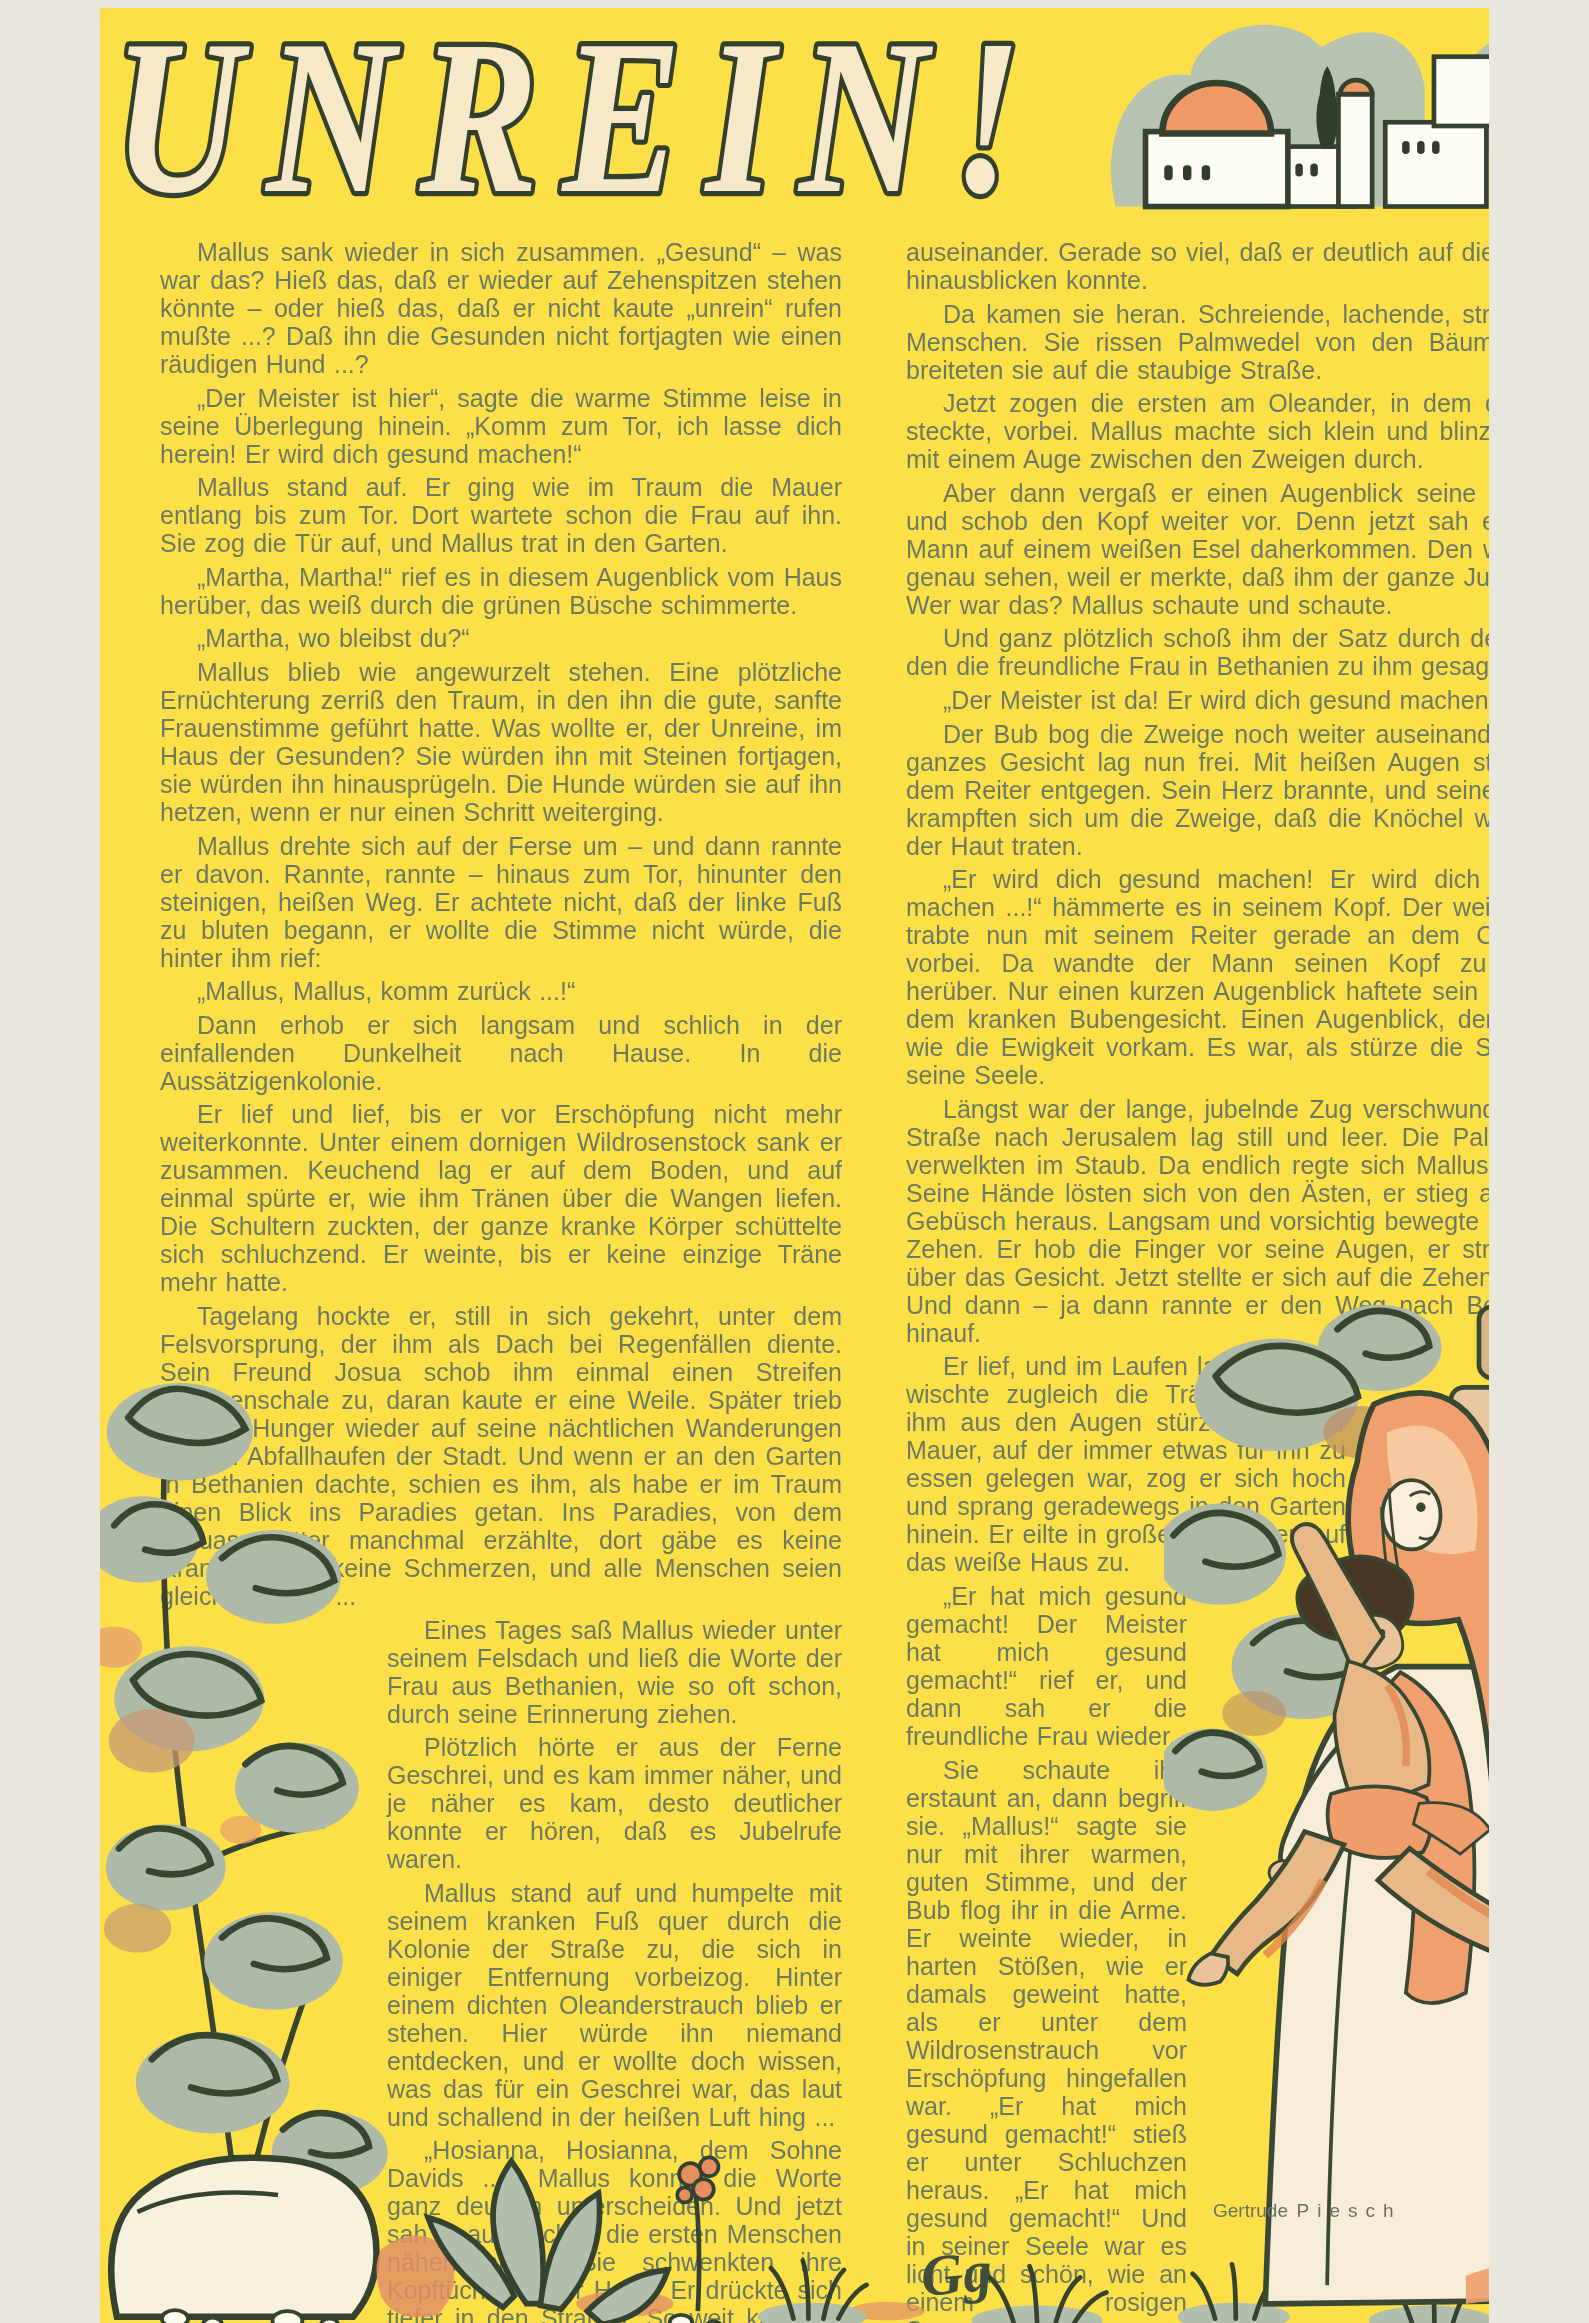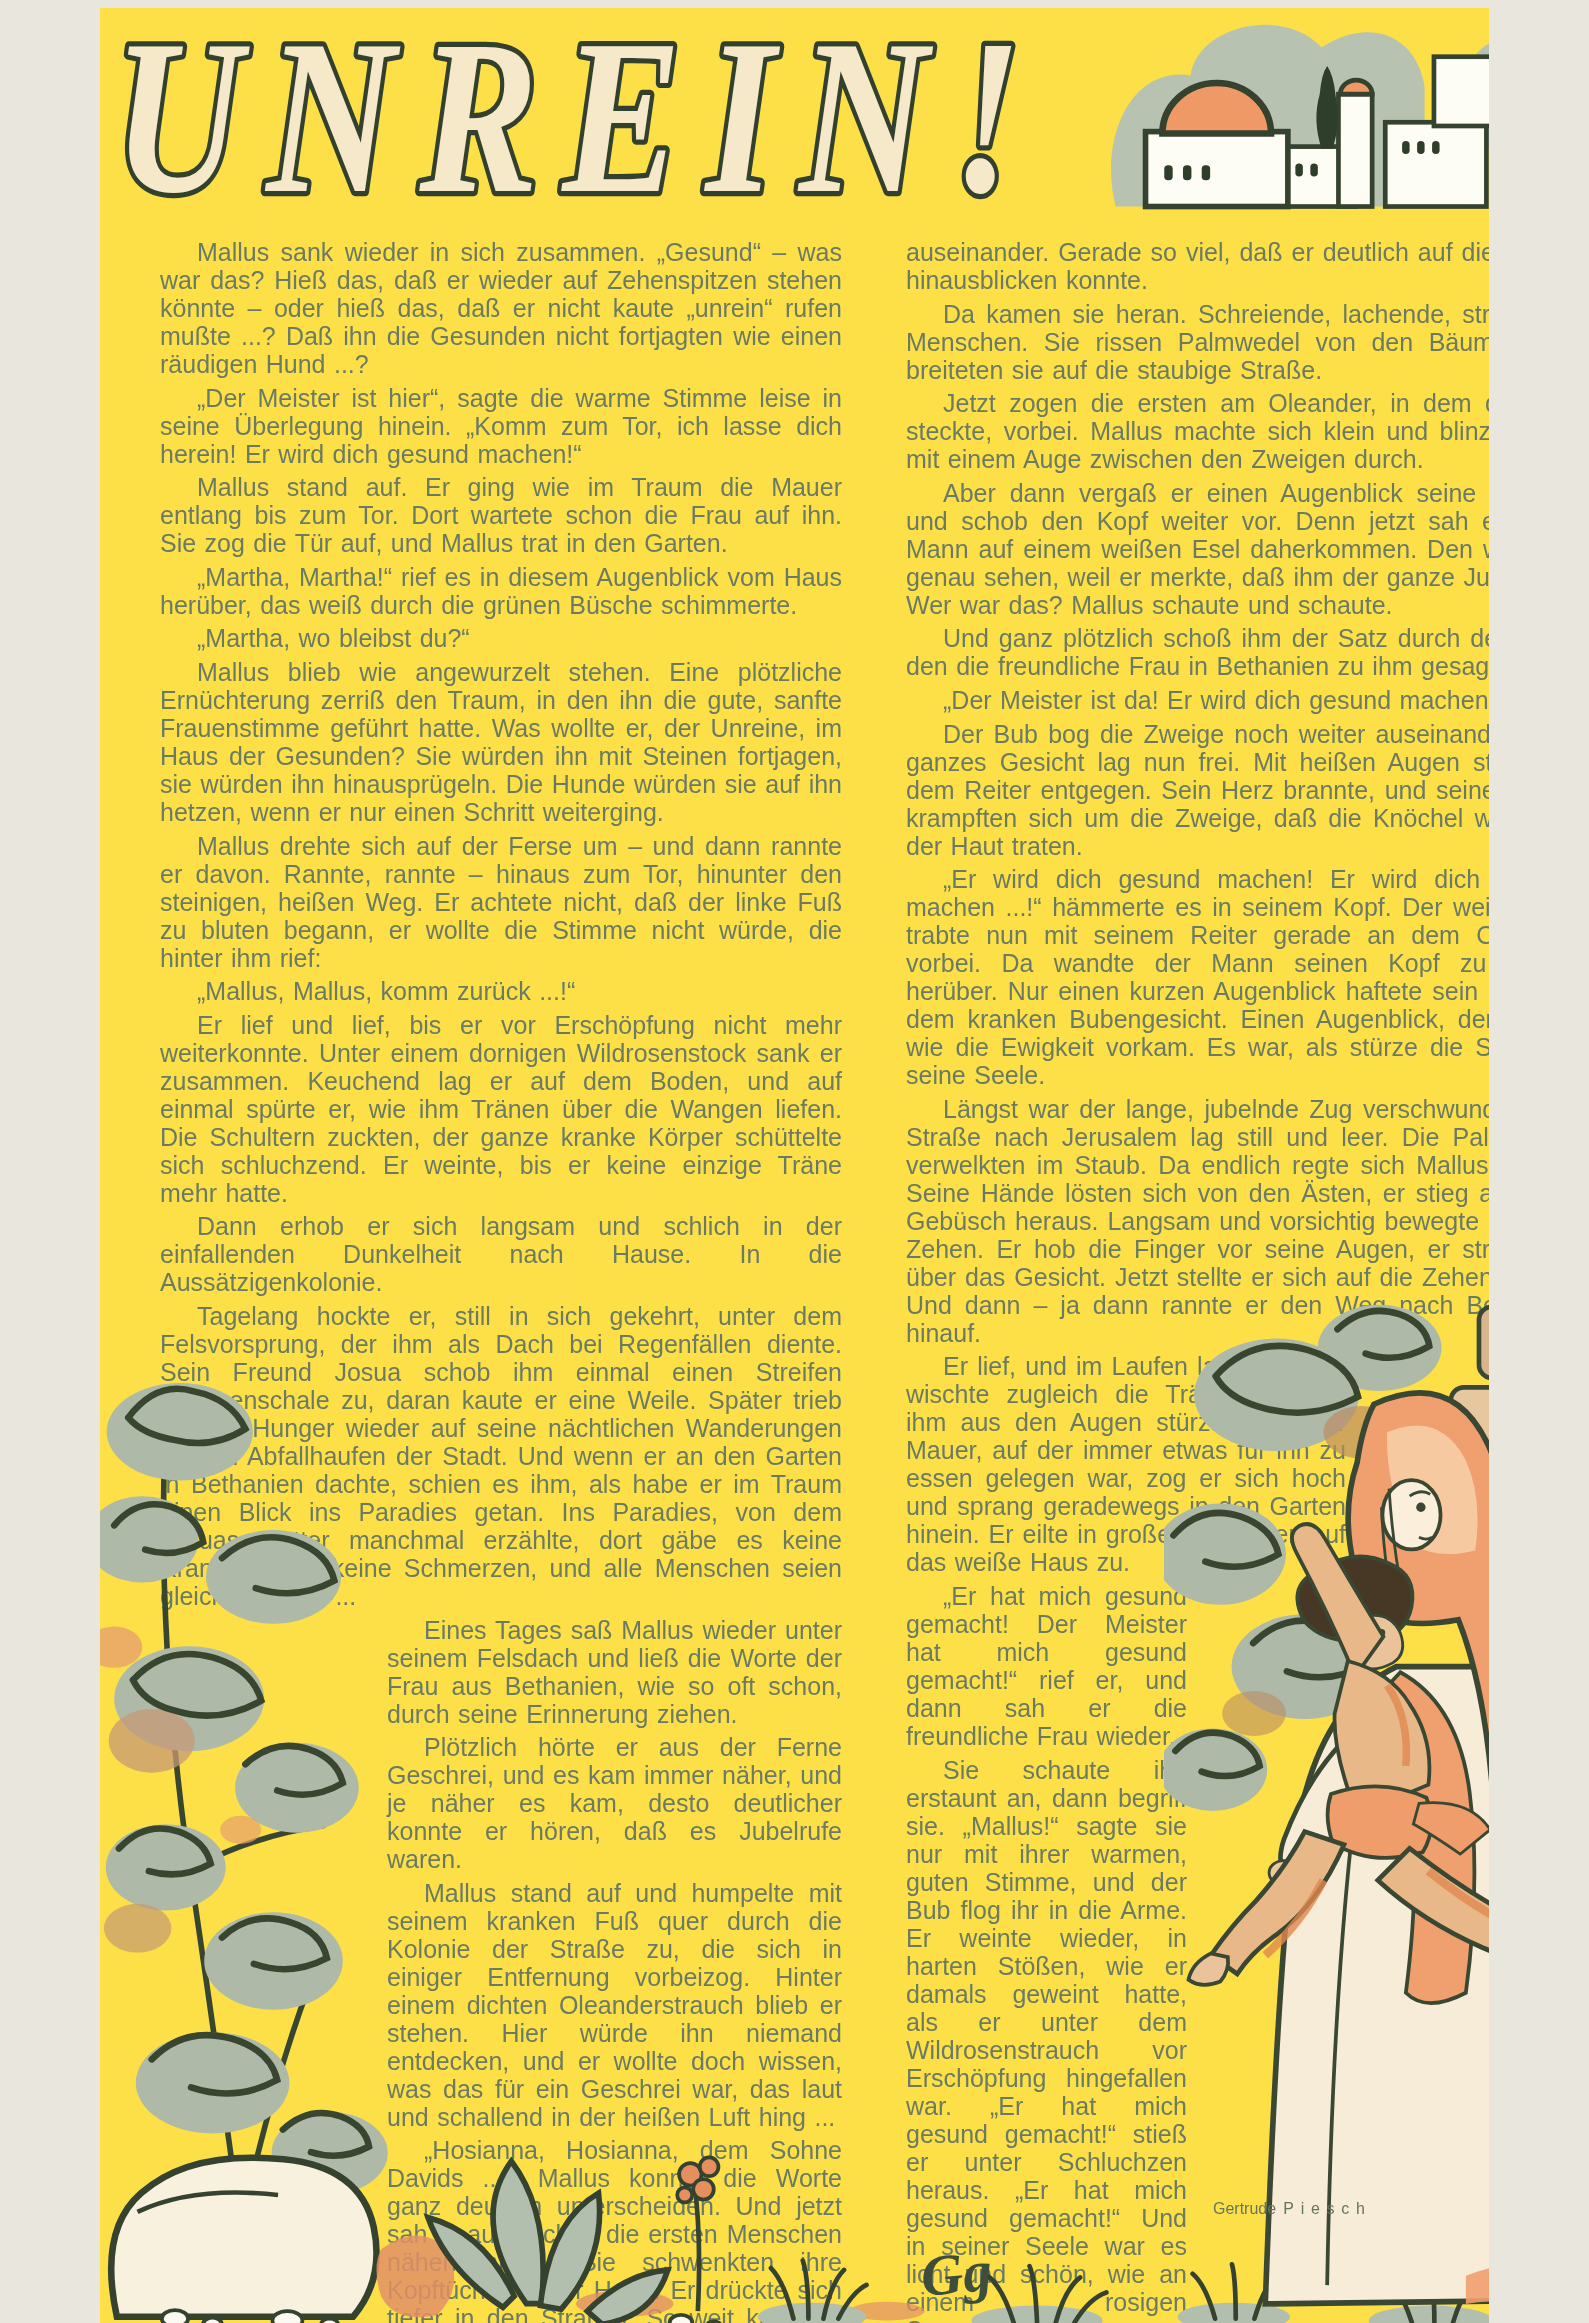--- a/index.html
+++ b/index.html
@@ -20,21 +20,21 @@
        word-spacing:0.06em;hyphens:auto;}
   .col-left{left:60px;top:230px;width:682px;}
   .col-right{left:806px;top:230px;width:673px;}
   .col p{margin:0 0 5.6px 0;text-indent:37px;}
   .col p.no-indent{text-indent:0;}
   .wrap-spacer{pointer-events:none;}
   .spacer-bush{float:left;width:227px;height:796px;}
   .spacer-fig-a{float:right;clear:right;width:220px;height:169px;margin-top:56px;margin-left:13px;}
   .spacer-fig-b{float:right;clear:right;width:379px;height:731px;margin-left:13px;}
   
-  .byline{position:absolute;left:1113px;top:2192px;font-size:16px;color:#66755f;white-space:nowrap;}
+  .byline{position:absolute;left:1113px;top:2192px;font-size:19px;color:#66755f;white-space:nowrap;}
   .byline .lastname{letter-spacing:0.42em;margin-left:0.45em;}
   .signature{position:absolute;left:821px;top:2232px;
     font-family:"Liberation Serif",serif;font-style:italic;font-weight:bold;
     font-size:58px;color:#3f4e3a;transform:rotate(-5deg);}
   
   .ill{position:absolute;}
   .ill-city{left:1004px;top:0;}
   .ill-bush{left:0;top:1330px;}
   .ill-ground{left:0;top:2138px;}
   .ill-figures{left:1064px;top:1265px;}
@@ -94,22 +94,22 @@
 
   <div class="col col-left" lang="de">
     <p>Mallus sank wieder in sich zusammen. „Gesund“ – was war das? Hieß das, daß er wieder auf Zehenspitzen stehen könnte – oder hieß das, daß er nicht kaute „unrein“ rufen mußte ...? Daß ihn die Gesunden nicht fortjagten wie einen räudigen Hund ...?</p>
     <p>„Der Meister ist hier“, sagte die warme Stimme leise in seine Überlegung hinein. „Komm zum Tor, ich lasse dich herein! Er wird dich gesund machen!“</p>
     <p>Mallus stand auf. Er ging wie im Traum die Mauer entlang bis zum Tor. Dort wartete schon die Frau auf ihn. Sie zog die Tür auf, und Mallus trat in den Garten.</p>
     <p>„Martha, Martha!“ rief es in diesem Augenblick vom Haus herüber, das weiß durch die grünen Büsche schimmerte.</p>
     <p>„Martha, wo bleibst du?“</p>
     <p>Mallus blieb wie angewurzelt stehen. Eine plötzliche Ernüchterung zerriß den Traum, in den ihn die gute, sanfte Frauenstimme geführt hatte. Was wollte er, der Unreine, im Haus der Gesunden? Sie würden ihn mit Steinen fortjagen, sie würden ihn hinausprügeln. Die Hunde würden sie auf ihn hetzen, wenn er nur einen Schritt weiterging.</p>
     <p>Mallus drehte sich auf der Ferse um – und dann rannte er davon. Rannte, rannte – hinaus zum Tor, hinunter den steinigen, heißen Weg. Er achtete nicht, daß der linke Fuß zu bluten begann, er wollte die Stimme nicht würde, die hinter ihm rief:</p>
     <p>„Mallus, Mallus, komm zurück ...!“</p>
+    <p>Dann erhob er sich langsam und schlich in der einfallenden Dunkelheit nach Hause. In die Aussätzigenkolonie.</p>
     <p>Er lief und lief, bis er vor Erschöpfung nicht mehr weiterkonnte. Unter einem dornigen Wildrosenstock sank er zusammen. Keuchend lag er auf dem Boden, und auf einmal spürte er, wie ihm Tränen über die Wangen liefen. Die Schultern zuckten, der ganze kranke Körper schüttelte sich schluchzend. Er weinte, bis er keine einzige Träne mehr hatte.</p>
-    <p>Dann erhob er sich langsam und schlich in der einfallenden Dunkelheit nach Hause. In die Aussätzigenkolonie.</p>
     <p>Tagelang hockte er, still in sich gekehrt, unter dem Felsvorsprung, der ihm als Dach bei Regenfällen diente. Sein Freund Josua schob ihm einmal einen Streifen Orangenschale zu, daran kaute er eine Weile. Später trieb ihn der Hunger wieder auf seine nächtlichen Wanderungen zu den Abfallhaufen der Stadt. Und wenn er an den Garten in Bethanien dachte, schien es ihm, als habe er im Traum einen Blick ins Paradies getan. Ins Paradies, von dem Josuas Mutter manchmal erzählte, dort gäbe es keine Krankheit und keine Schmerzen, und alle Menschen seien gleich viel wert ...</p>
     <div class="wrap-spacer spacer-bush"></div>
     <p>Eines Tages saß Mallus wieder unter seinem Felsdach und ließ die Worte der Frau aus Bethanien, wie so oft schon, durch seine Erinnerung ziehen.</p>
     <p>Plötzlich hörte er aus der Ferne Geschrei, und es kam immer näher, und je näher es kam, desto deutlicher konnte er hören, daß es Jubelrufe waren.</p>
     <p>Mallus stand auf und humpelte mit seinem kranken Fuß quer durch die Kolonie der Straße zu, die sich in einiger Entfernung vorbeizog. Hinter einem dichten Oleanderstrauch blieb er stehen. Hier würde ihn niemand entdecken, und er wollte doch wissen, was das für ein Geschrei war, das laut und schallend in der heißen Luft hing ...</p>
     <p>„Hosianna, Hosianna, dem Sohne Davids ...!“ Mallus konnte die Worte ganz deutlich unterscheiden. Und jetzt sah er auch schon die ersten Menschen näherkommen. Sie schwenkten ihre Kopftücher in der Hand. Er drückte sich tiefer in den Strauch. So weit kroch er hinein, daß hinter ihm die Äste zusammenschlugen. Mit einer Hand hielt er die Zweige ein wenig</p>
   </div>
 
   <div class="col col-right" lang="de">
     <p class="no-indent">auseinander. Gerade so viel, daß er deutlich auf die Straße hinausblicken konnte.</p>

